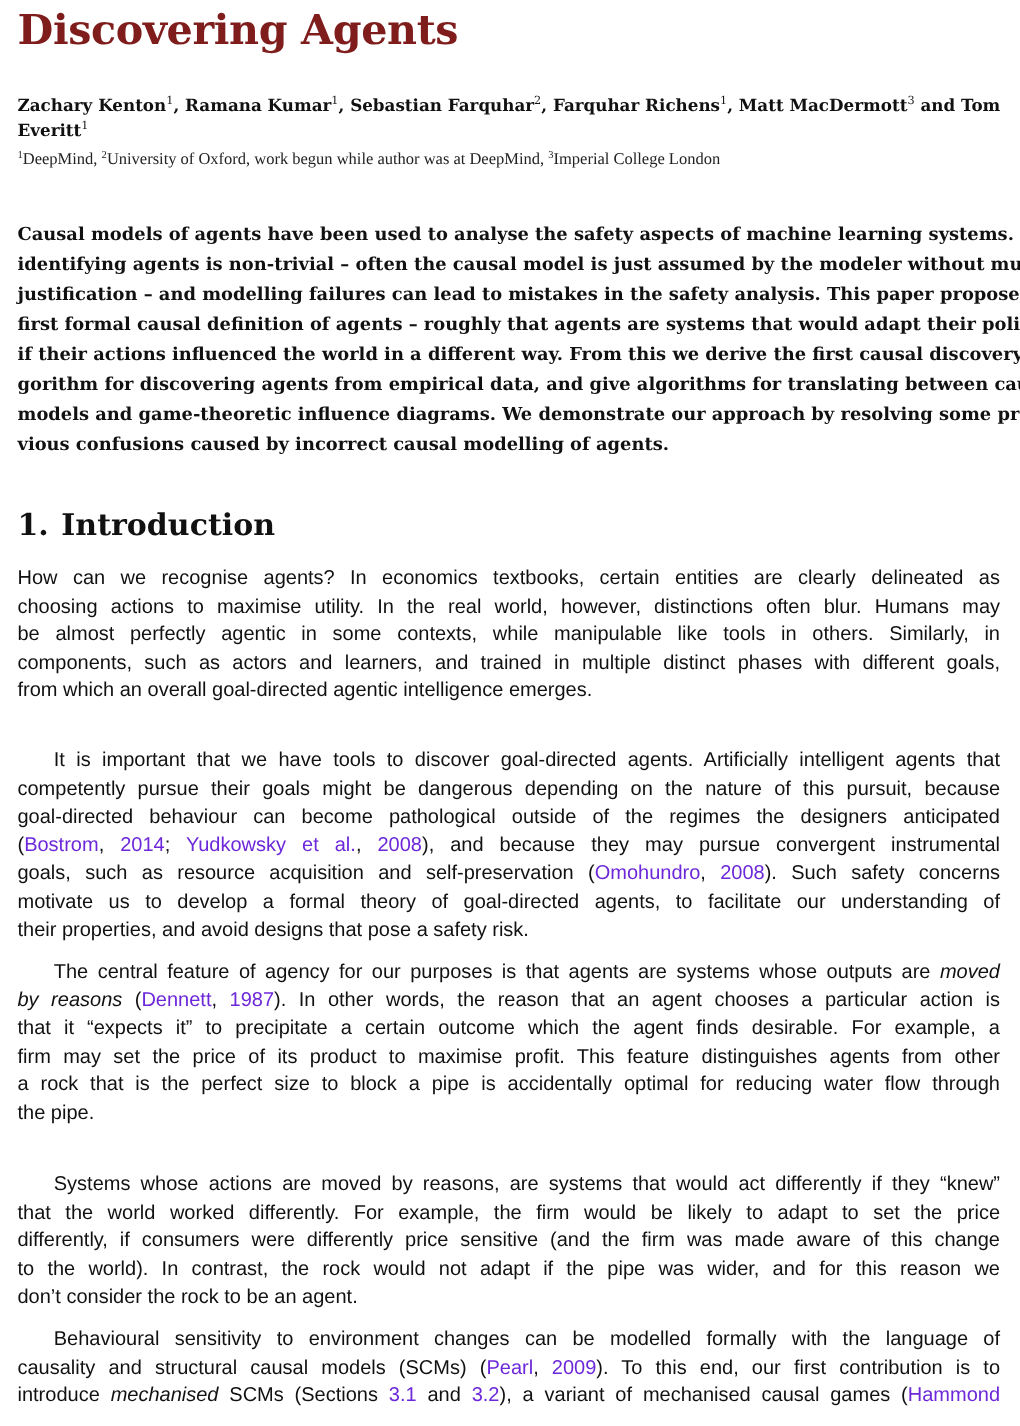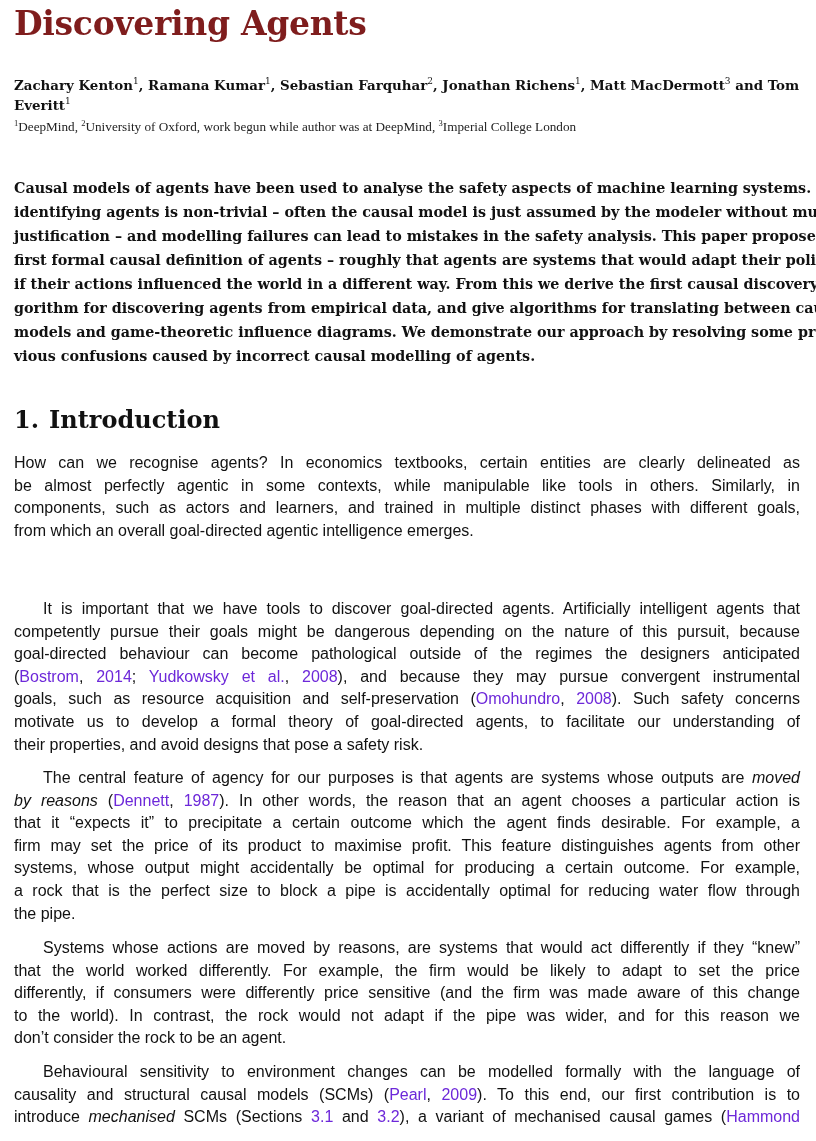--- a/index.html
+++ b/index.html
@@ -20,21 +20,21 @@
   .body .indent { padding-left: 29px; }
   .cite { color: #6d28d9; }
   em { font-style: italic; }
 </style>
 </head>
 <body>
 
 <div class="title">Discovering Agents</div>
 
 <div class="authors">
-  <span class="line" id="author-line-1"><span>Zachary Kenton</span><sup>1</sup><span>, </span><span>Ramana Kumar</span><sup>1</sup><span>, </span><span>Sebastian Farquhar</span><sup>2</sup><span>, </span><span>Jonathan Richens</span><sup>1</sup><span>, </span><span>Matt MacDermott</span><sup>3</sup><span> and Tom</span></span>
+  <span class="line" id="author-line-1"><span>Zachary Kenton</span><sup>1</sup><span>, </span><span>Ramana Kumar</span><sup>1</sup><span>, </span><span>Sebastian Farquhar</span><sup>2</sup><span>, </span><span>Farquhar Richens</span><sup>1</sup><span>, </span><span>Matt MacDermott</span><sup>3</sup><span> and Tom</span></span>
   <span class="line" id="author-line-2"><span>Everitt</span><sup>1</sup></span>
 </div>
 
 <div class="affil" id="affiliations"><sup>1</sup><span>DeepMind, </span><sup>2</sup><span>University of Oxford, work begun while author was at DeepMind, </span><sup>3</sup><span>Imperial College London</span></div>
 
 <div class="abstract" id="abstract">
     <span class="line">Causal models of agents have been used to analyse the safety aspects of machine learning systems. But</span>
     <span class="line">identifying agents is non-trivial – often the causal model is just assumed by the modeler without much</span>
     <span class="line">justification – and modelling failures can lead to mistakes in the safety analysis. This paper proposes the</span>
     <span class="line">first formal causal definition of agents – roughly that agents are systems that would adapt their policy</span>
@@ -44,39 +44,39 @@
     <span class="line last">vious confusions caused by incorrect causal modelling of agents.</span>
   </div>
 
 <div class="section-heading">
   <span class="num">1.</span><span>Introduction</span>
 </div>
 
 <div id="body-container">
     <div class="body" style="top: 452px;">
       <span class="line"><span>How can we recognise agents?  In economics textbooks, certain entities are clearly delineated as</span></span>
+      <span class="line"><span>choosing actions to maximise utility. In the real world, however, distinctions often blur. Humans may</span></span>
       <span class="line"><span>be almost perfectly agentic in some contexts, while manipulable like tools in others.  Similarly, in</span></span>
       <span class="line"><span>components, such as actors and learners, and trained in multiple distinct phases with different goals,</span></span>
       <span class="line last"><span>from which an overall goal-directed agentic intelligence emerges.</span></span>
     </div>
     <div class="body" style="top: 598px;">
       <span class="line indent"><span>It is important that we have tools to discover goal-directed agents. Artificially intelligent agents that</span></span>
       <span class="line"><span>competently pursue their goals might be dangerous depending on the nature of this pursuit, because</span></span>
       <span class="line"><span>goal-directed behaviour can become pathological outside of the regimes the designers anticipated</span></span>
       <span class="line"><span>(</span><a class="cite">Bostrom</a><span>, </span><a class="cite">2014</a><span>; </span><a class="cite">Yudkowsky et al.</a><span>, </span><a class="cite">2008</a><span>), and because they may pursue convergent instrumental</span></span>
       <span class="line"><span>goals, such as resource acquisition and self-preservation (</span><a class="cite">Omohundro</a><span>, </span><a class="cite">2008</a><span>). Such safety concerns</span></span>
       <span class="line"><span>motivate us to develop a formal theory of goal-directed agents, to facilitate our understanding of</span></span>
       <span class="line last"><span>their properties, and avoid designs that pose a safety risk.</span></span>
     </div>
     <div class="body" style="top: 767px;">
       <span class="line indent"><span>The central feature of agency for our purposes is that agents are systems whose outputs are </span><em>moved</em></span>
       <span class="line"><em>by reasons</em><span> (</span><a class="cite">Dennett</a><span>, </span><a class="cite">1987</a><span>). In other words, the reason that an agent chooses a particular action is</span></span>
       <span class="line"><span>that it “expects it” to precipitate a certain outcome which the agent finds desirable. For example, a</span></span>
       <span class="line"><span>firm may set the price of its product to maximise profit. This feature distinguishes agents from other</span></span>
-      <span class="line"><span>systems, whose output might accidentally be optimal for producing a certain outcome. For example,</span></span>
       <span class="line"><span>a rock that is the perfect size to block a pipe is accidentally optimal for reducing water flow through</span></span>
       <span class="line last"><span>the pipe.</span></span>
     </div>
     <div class="body" style="top: 937px;">
       <span class="line indent"><span>Systems whose actions are moved by reasons, are systems that would act differently if they “knew”</span></span>
       <span class="line"><span>that the world worked differently. For example, the firm would be likely to adapt to set the price</span></span>
       <span class="line"><span>differently, if consumers were differently price sensitive (and the firm was made aware of this change</span></span>
       <span class="line"><span>to the world).  In contrast, the rock would not adapt if the pipe was wider, and for this reason we</span></span>
       <span class="line last"><span>don’t consider the rock to be an agent.</span></span>
     </div>

